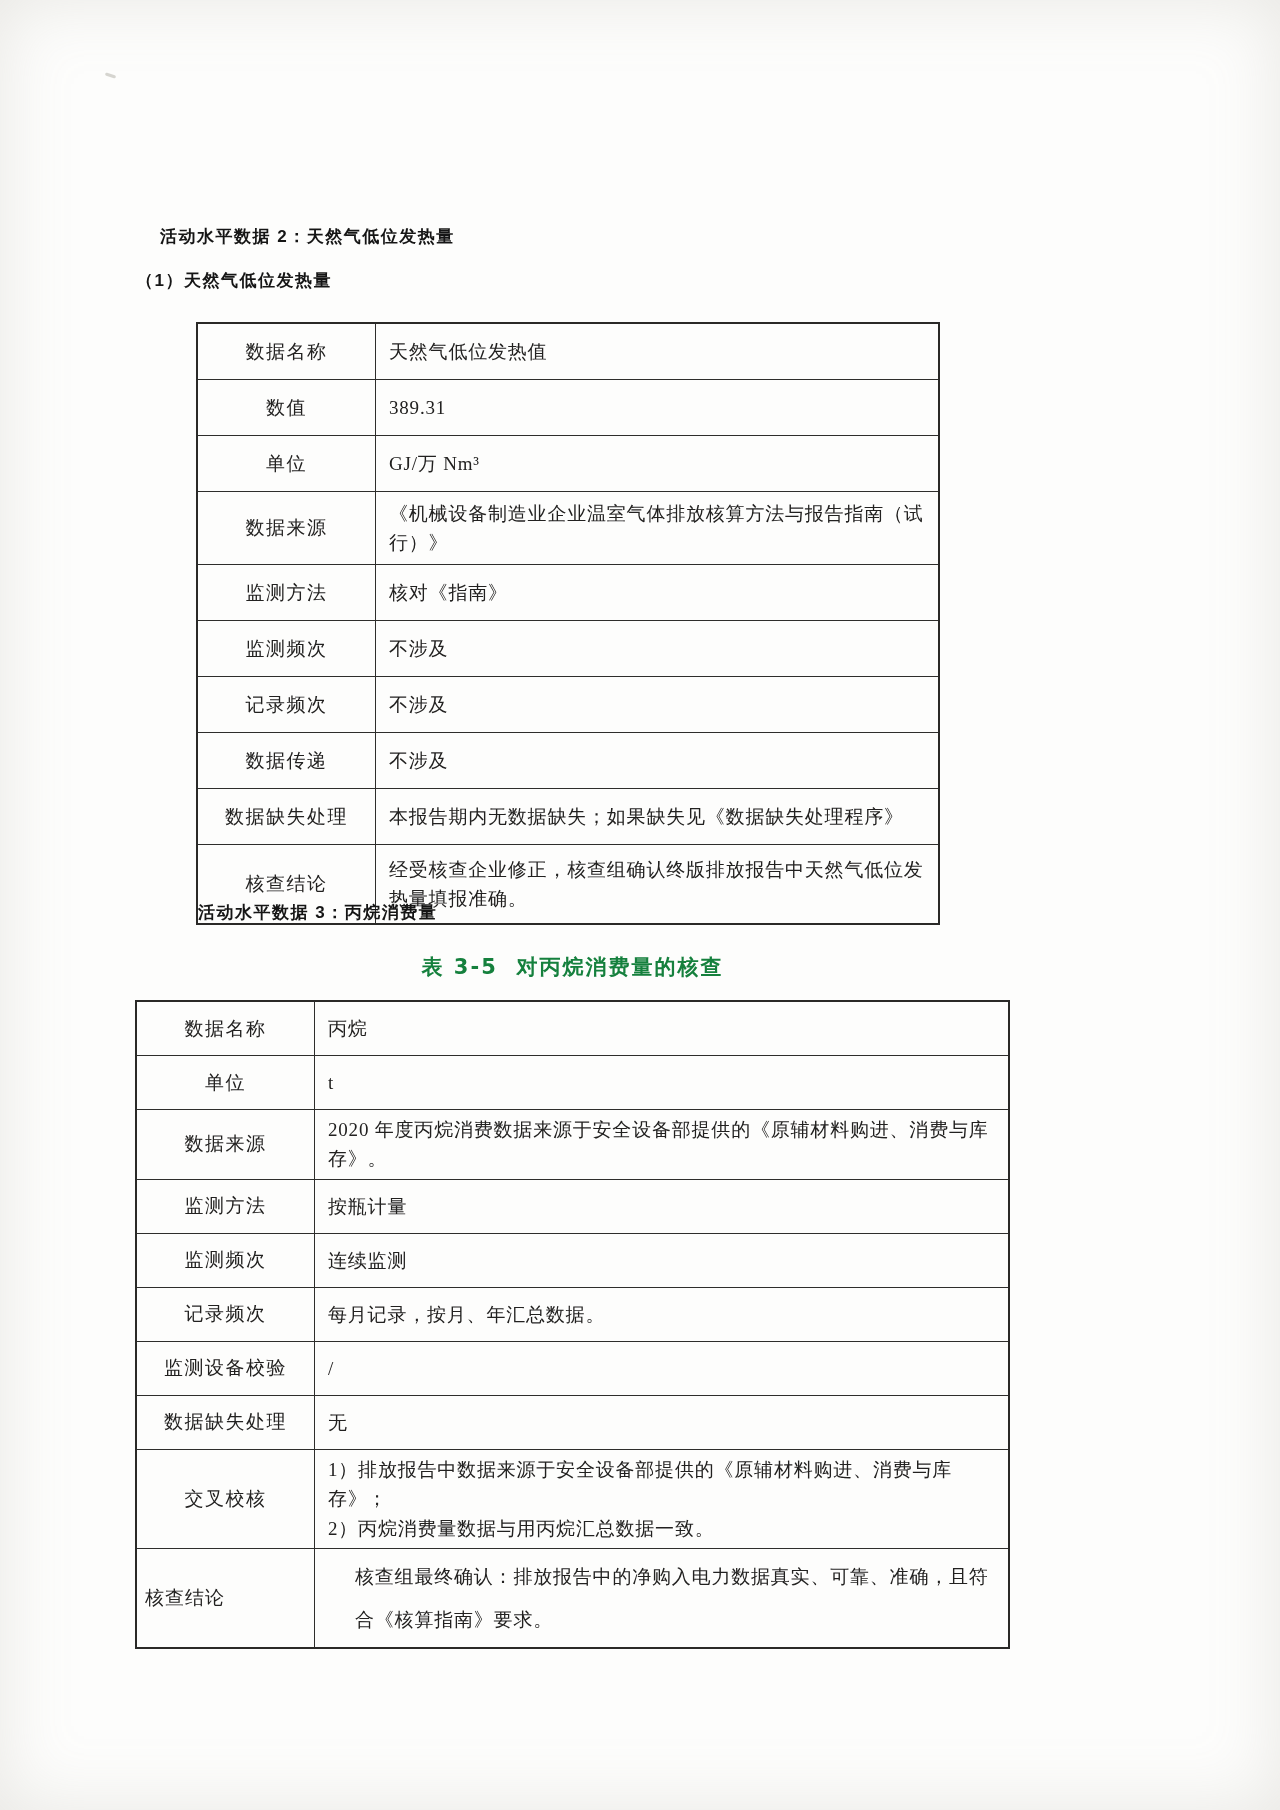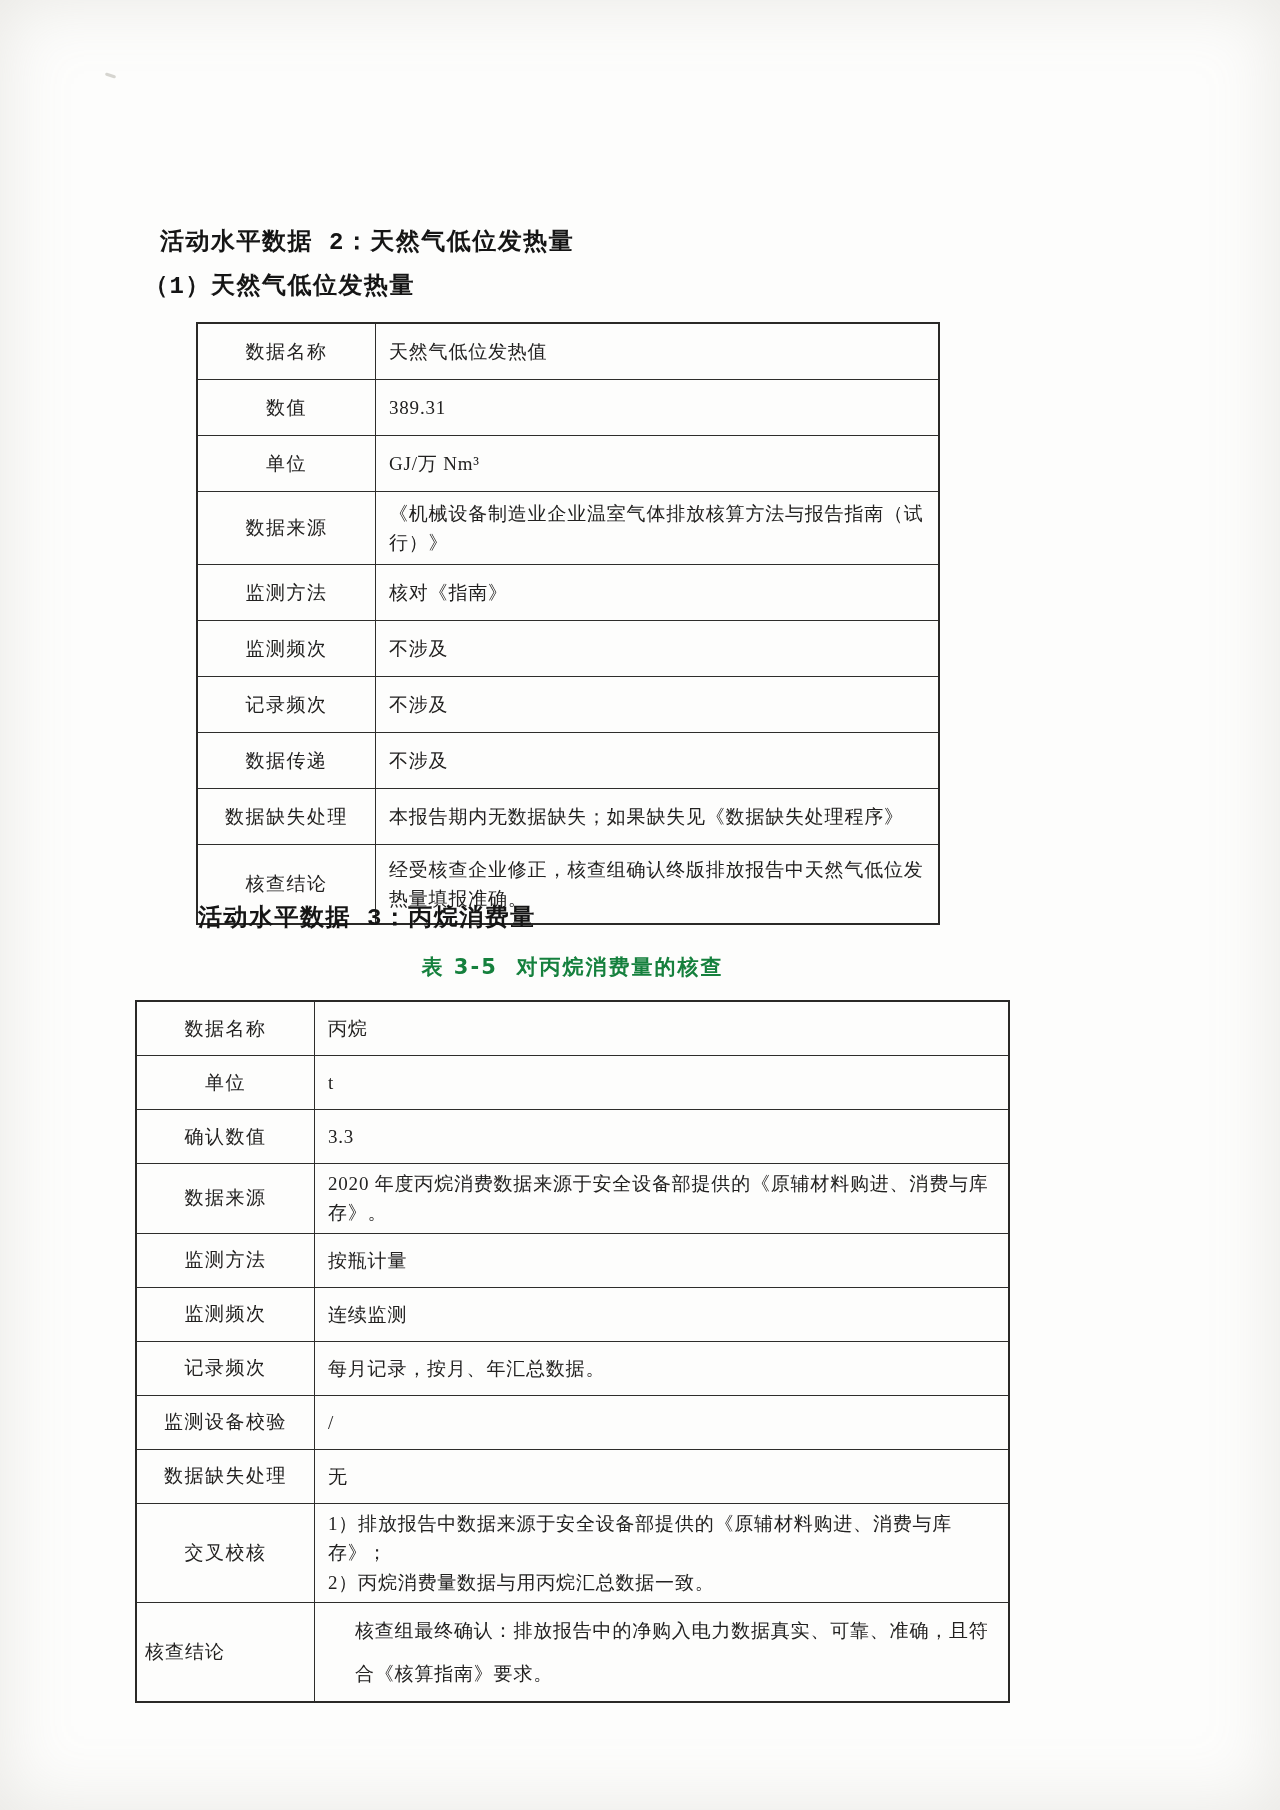--- a/index.html
+++ b/index.html
@@ -22,29 +22,29 @@
     left: 105px;
     top: 74px;
     width: 11px;
     height: 3px;
     background: #d6d5d0;
     border-radius: 2px;
     transform: rotate(18deg);
   }
   .h-sec {
     position: absolute;
-    font-family: Liberation Mono, monospace;
+    font-family: Liberation Sans, sans-serif;
     font-weight: bold;
-    font-size: 24px;
+    font-size: 17px;
     letter-spacing: 1.5px;
     color: #151515;
     white-space: pre;
   }
   .h-sec2 { left: 160px; top: 225px; }
-  .h-sub  { left: 144px; top: 269px; }
+  .h-sub  { left: 136px; top: 269px; }
   .h-sec3 { left: 160px; top: 901px; margin-left: 38px; }
   .caption {
     position: absolute;
     left: 135px;
     top: 953px;
     width: 875px;
     text-align: center;
     font-family: "DejaVu Sans", "Liberation Sans", sans-serif;
     font-weight: bold;
     font-size: 21px;
@@ -161,24 +161,20 @@
     <tbody>
       <tr>
         <td class="lbl">数据名称</td>
         <td class="val">丙烷</td>
       </tr>
       <tr>
         <td class="lbl">单位</td>
         <td class="val">t</td>
       </tr>
       <tr>
-        <td class="lbl">确认数值</td>
-        <td class="val">3.3</td>
-      </tr>
-      <tr>
         <td class="lbl">数据来源</td>
         <td class="val">2020 年度丙烷消费数据来源于安全设备部提供的《原辅材料购进、消费与库存》。</td>
       </tr>
       <tr>
         <td class="lbl">监测方法</td>
         <td class="val">按瓶计量</td>
       </tr>
       <tr>
         <td class="lbl">监测频次</td>
         <td class="val">连续监测</td>

